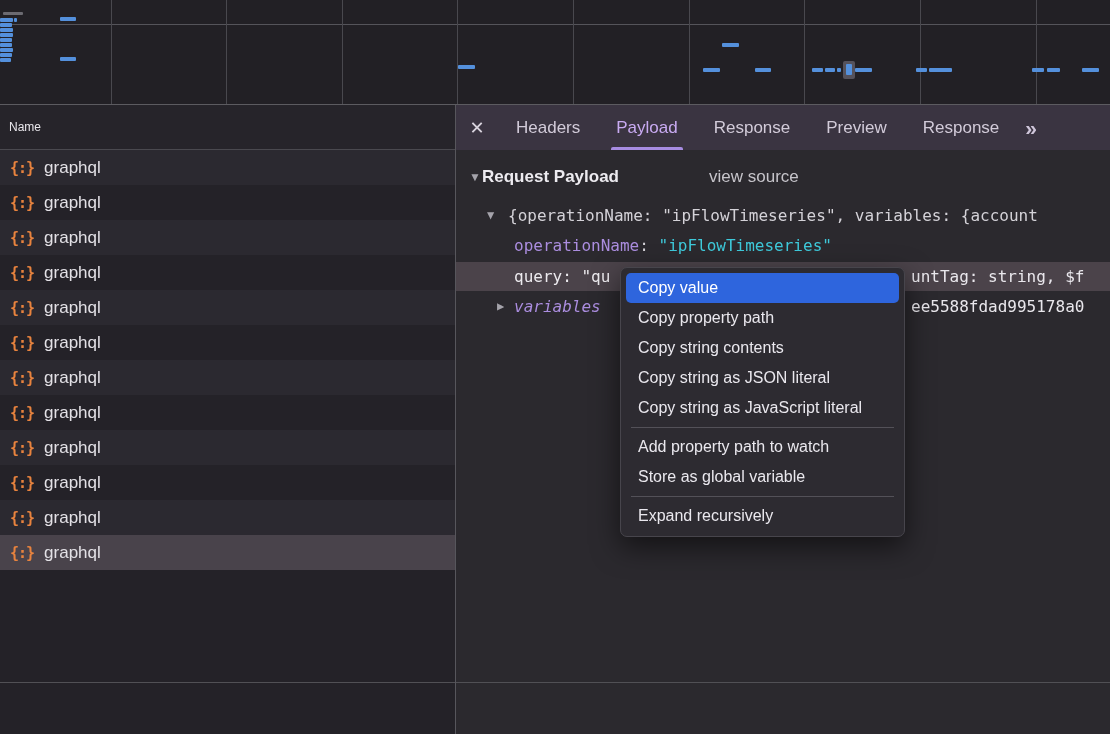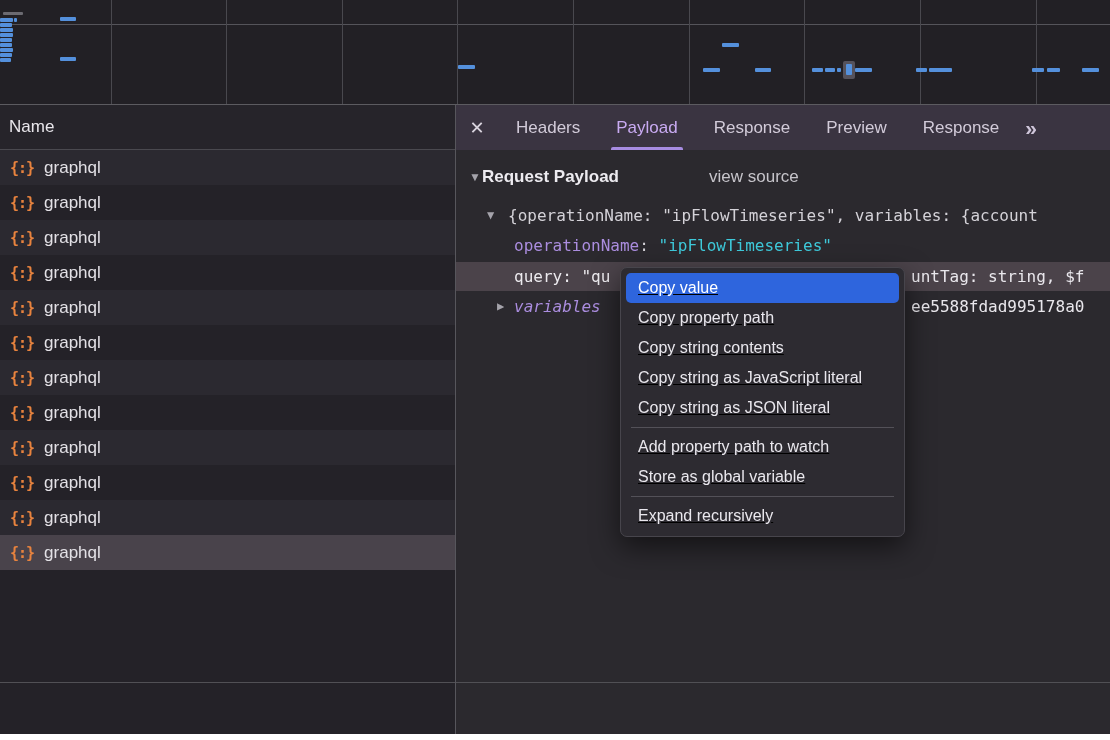--- a/index.html
+++ b/index.html
@@ -14,21 +14,21 @@
   #ov-hline  { position:absolute; left:0; right:0; top:24px; height:1px; background:#55545a; }
   .ovbar { position:absolute; background:#5490dc; border-radius:1px; }
   .ovbar.gray { background:#6b6a71; }
   #ov-box { position:absolute; background:#55525c; border-radius:2px; }
   #ov-box-inner { position:absolute; background:#5490dc; border-radius:1px; }
 
   
   #left-pane { position:absolute; left:0; top:105px; width:455px; height:629px; background:#242228; }
   #name-header { position:absolute; top:0; left:0; right:0; height:44px; background:#26242a;
                  border-bottom:1px solid #4a494f; display:flex; align-items:center;
-                 padding-left:9px; color:#e8e6eb; font-size:17px; }
+                 padding-left:9px; color:#e8e6eb; font-size:12px; }
   #rows { position:absolute; top:45px; left:0; right:0; }
   .req-row { height:35px; display:flex; align-items:center; padding-left:10px; gap:10px;
              font-size:17px; color:#e3e1e6; }
   .req-row.alt { background:#2b2930; }
   .req-row.selected { background:#49434b; }
   .json-icon { color:#e8833e; font-family:"DejaVu Sans Mono", monospace; font-size:15px;
                font-weight:bold; letter-spacing:-1px; }
 
   #v-divider { position:absolute; left:455px; top:105px; height:629px; width:1px; background:#57565c; z-index:4; }
   #footer-line { position:absolute; left:0; top:682px; width:1110px; height:1px; background:#515055; z-index:3; }
@@ -67,21 +67,21 @@
   .prow3 .txt { position:absolute; left:58px; color:#eceaee; }
   .rseg { position:absolute; left:455px; }
   .prow4 { top:141px; height:30px; }
   .prow4 .twisty { position:absolute; left:41px; }
   .prow4 .txt { position:absolute; left:58px;font-style:italic; }
   .prow4 .rseg { color:#e9e7ec; }
 
   
   #context-menu { position:absolute; left:620px; top:267px; width:283px; background:#2d2b31;
                   border:1px solid #47454c; border-radius:7px; padding:5px 0;
-                  box-shadow:0 10px 28px rgba(0,0,0,0.55); z-index:10;text-decoration:underline; }
+                  box-shadow:0 10px 28px rgba(0,0,0,0.55); z-index:10; }
   .menu-item { height:30px; line-height:30px; padding-left:17px; color:#eae8ee; font-size:16px; }
   .menu-item.highlight { background:#2e65dd; color:#ffffff; margin:0 5px; padding-left:12px; border-radius:5px; }
   .menu-sep { height:1px; background:#535158; margin:4px 10px; }
 </style>
 </head>
 <body>
 
 <div id="screen">
 
   <div id="overview">
@@ -237,22 +237,22 @@
     </div>
   </div>
 
   <div id="footer-line"></div>
   <div id="bottom-strip"></div>
 
   <div id="context-menu">
       <div class="menu-item highlight">Copy value</div>
       <div class="menu-item">Copy property path</div>
       <div class="menu-item">Copy string contents</div>
+      <div class="menu-item">Copy string as JSON literal</div>
       <div class="menu-item">Copy string as JavaScript literal</div>
-      <div class="menu-item">Copy string as JSON literal</div>
       <div class="menu-sep"></div>
       <div class="menu-item">Add property path to watch</div>
       <div class="menu-item">Store as global variable</div>
       <div class="menu-sep"></div>
       <div class="menu-item">Expand recursively</div>
     </div>
 
 </div>
 
 </body></html>

